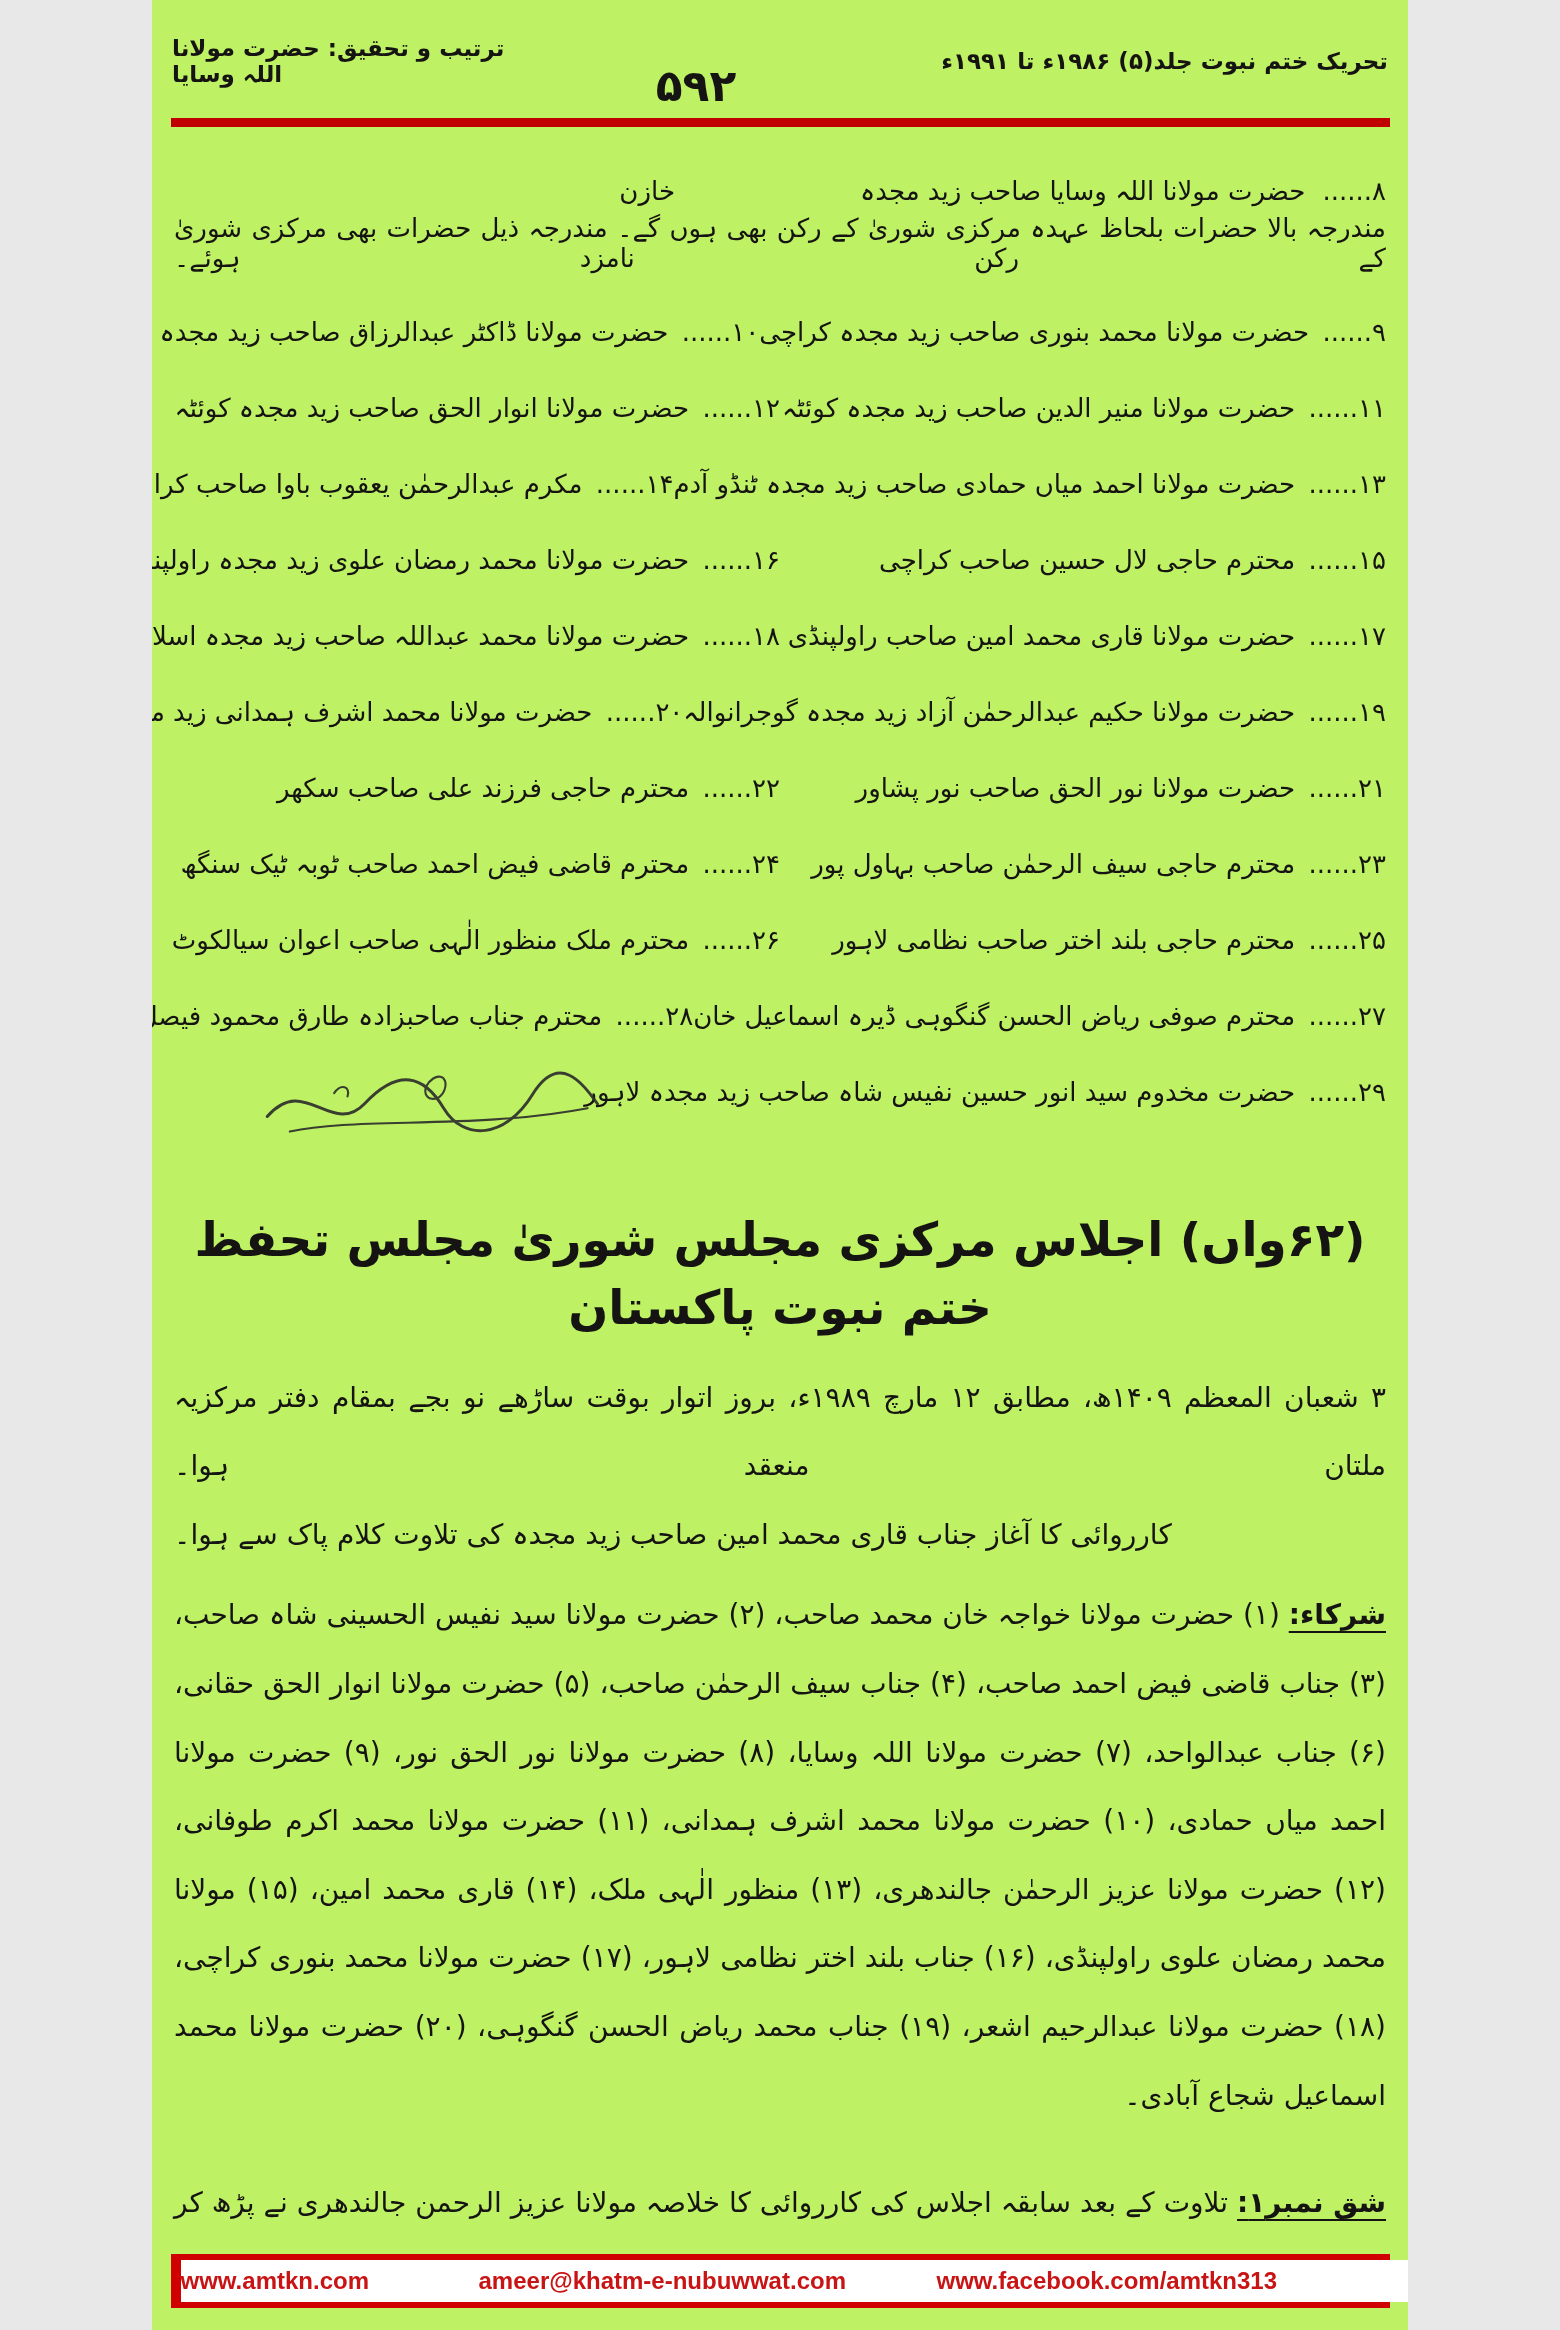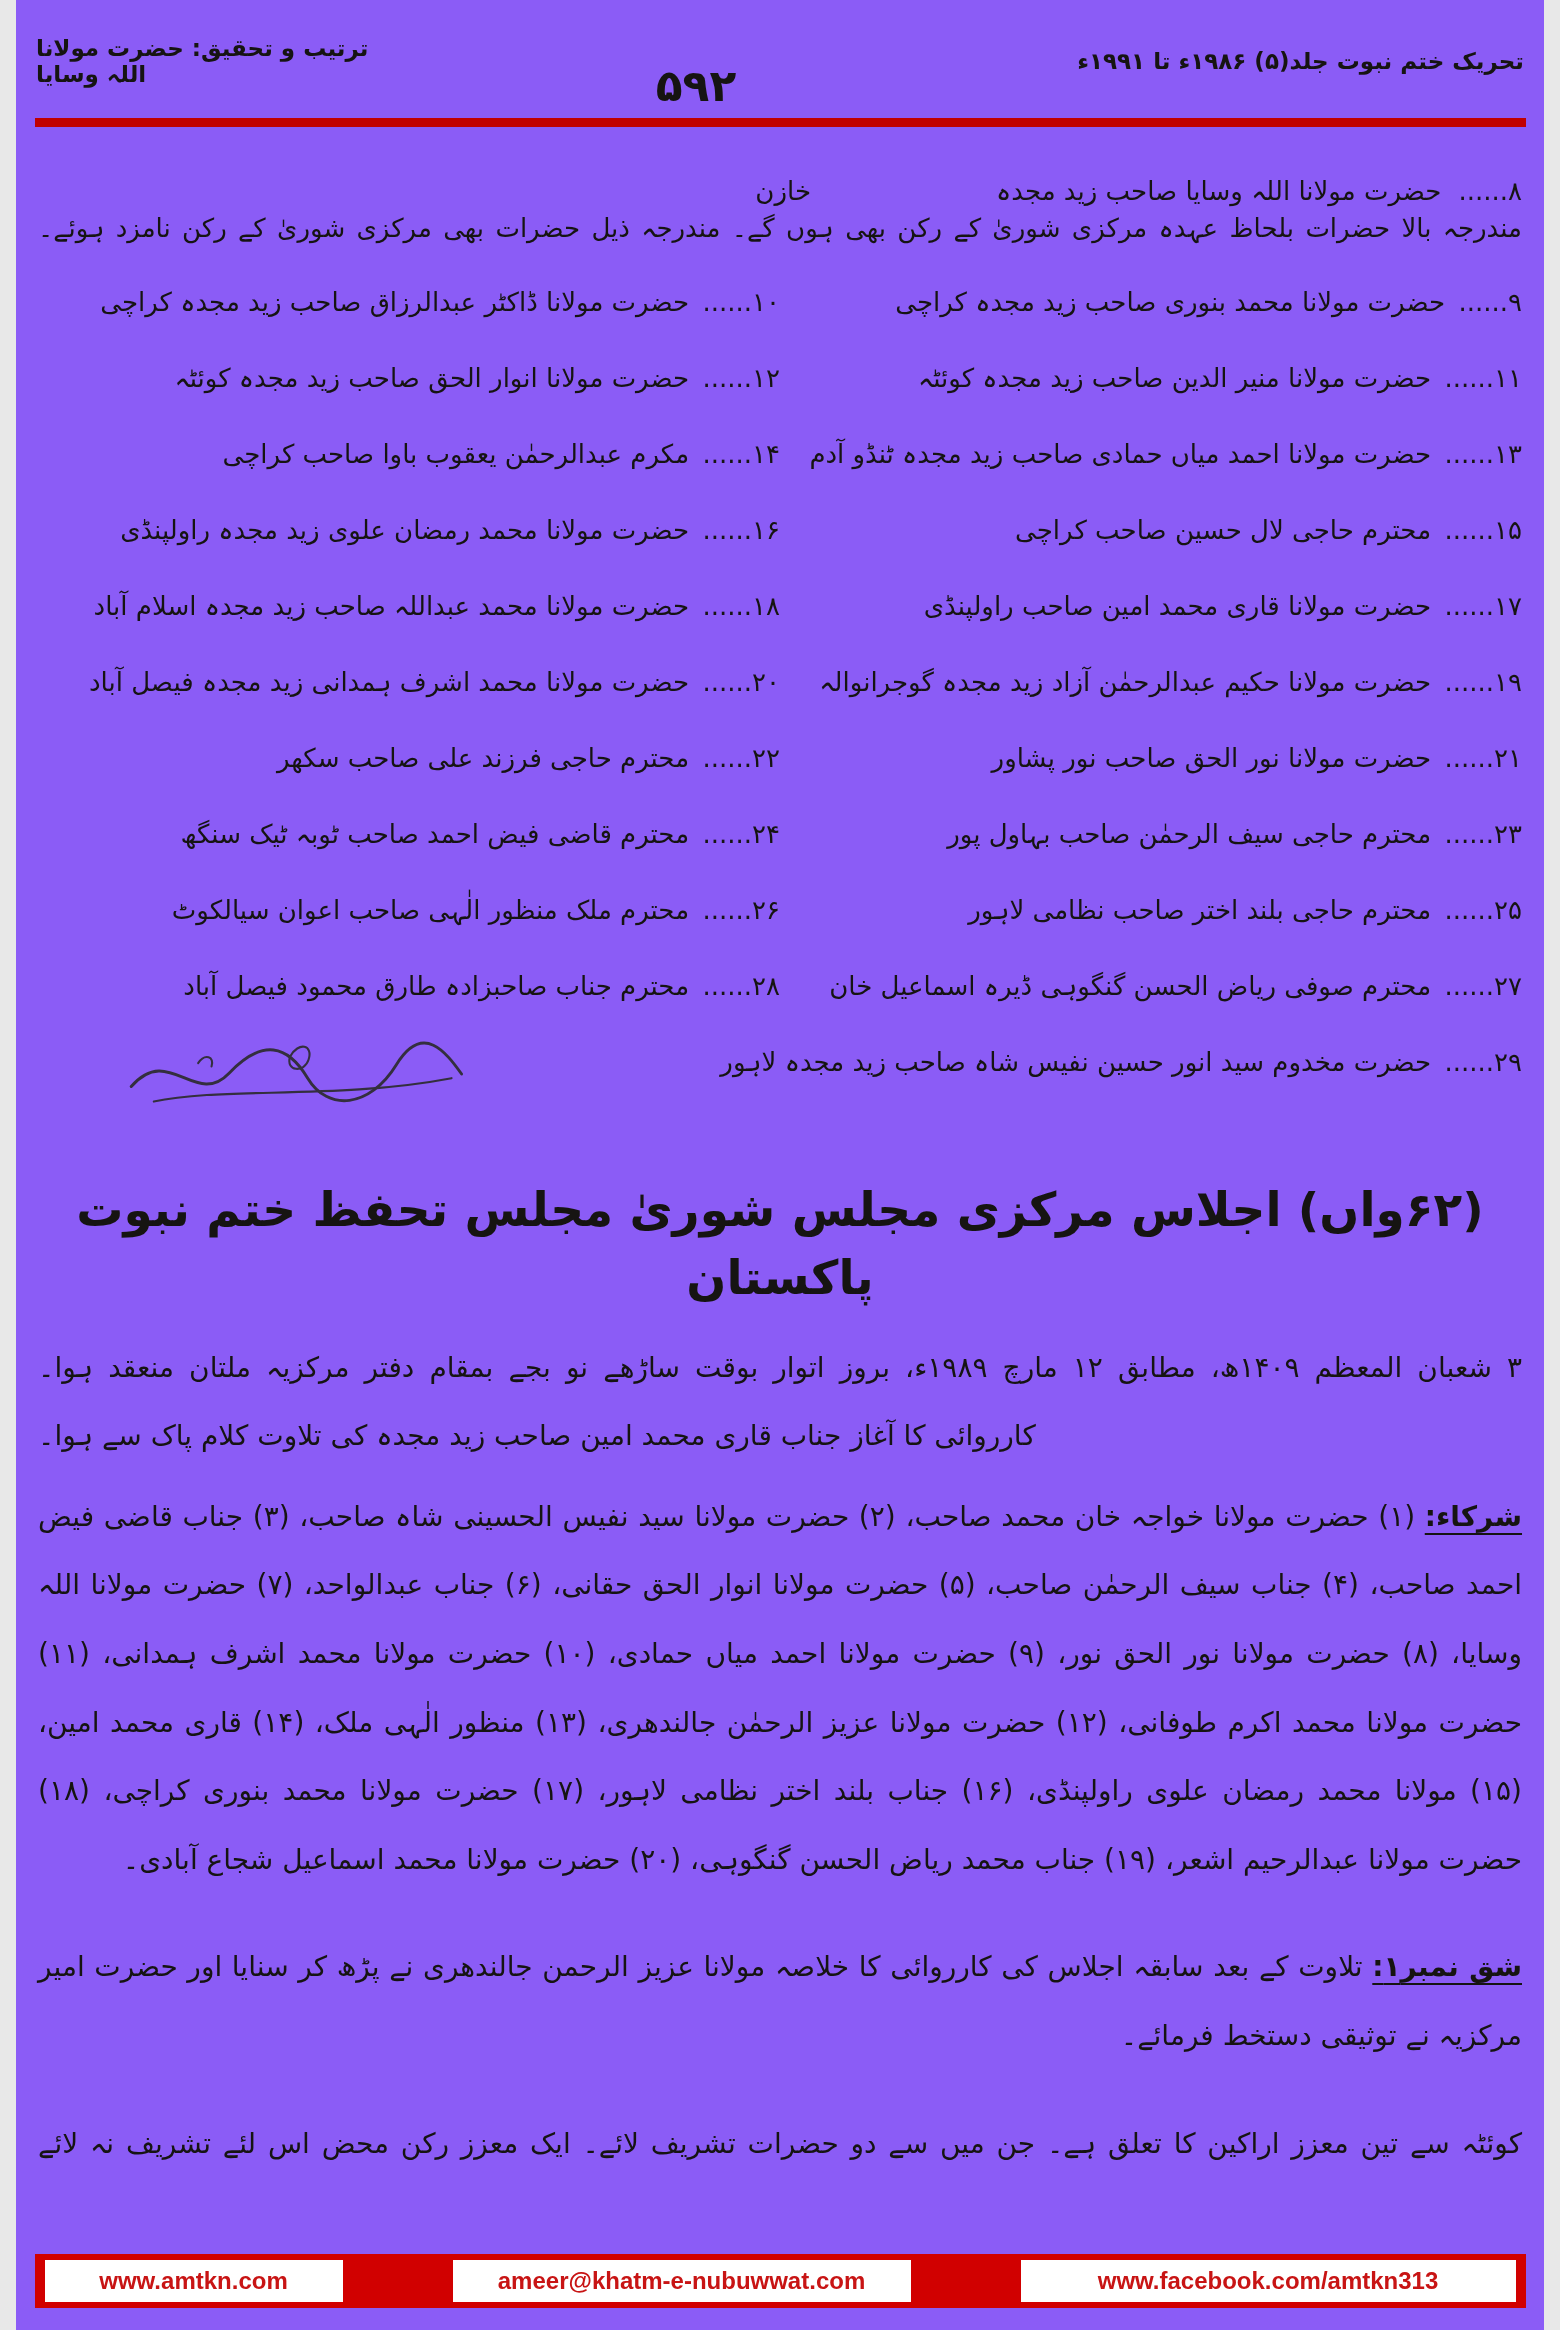--- a/index.html
+++ b/index.html
@@ -4,22 +4,22 @@
 <style>
   :root{
     --accent-red:#c00000;
     --footer-red:#d10000;
     --link-red:#c81414;
     --ink:#161412;
   }
   *{box-sizing:border-box;margin:0;padding:0;}
   body{background:#e8e8e8;font-family:"DejaVu Sans",sans-serif;color:var(--ink);}
   .page{
-    position:relative;width:1528px;height:2330px;margin:0 auto;
-    background:#8b5cf6;overflow:hidden;
+    position:relative;width:1256px;height:2330px;margin:0 auto;
+    background:#bef264;overflow:hidden;
   }
   
   .page-header{
     display:flex;justify-content:space-between;align-items:center;
     padding:11.8px 20px 3.4px;
   }
   .hdr-left,.hdr-right{font-size:23px;font-weight:bold;direction:rtl;}
   .hdr-left{width:353px;text-align:left;}
   .hdr-right{width:521px;text-align:right;}
   .hdr-center{font-size:44px;font-weight:bold;letter-spacing:3.4px;margin-top:48px;}
@@ -58,21 +58,21 @@
   
   .page-footer{
     position:absolute;left:18.5px;right:18.5px;bottom:22px;height:54px;
     background:var(--footer-red);
     display:flex;align-items:center;justify-content:space-between;
     padding:0 10px;direction:ltr;
   }
   .fbox{
     background:#fff;color:var(--link-red);
     font-family:"Liberation Sans",sans-serif;font-weight:bold;font-size:24px;
-    padding:7px 0;text-align:center;cursor:pointer;
+    padding:7px 0;text-align:left;cursor:pointer;
   }
   .fbox.site{flex:0 0 298px;}
   .fbox.mail{flex:0 0 458px;}
   .fbox.fb{flex:0 0 495px;}
 </style>
 </head>
 <body>
 
 <div class="page">
 

